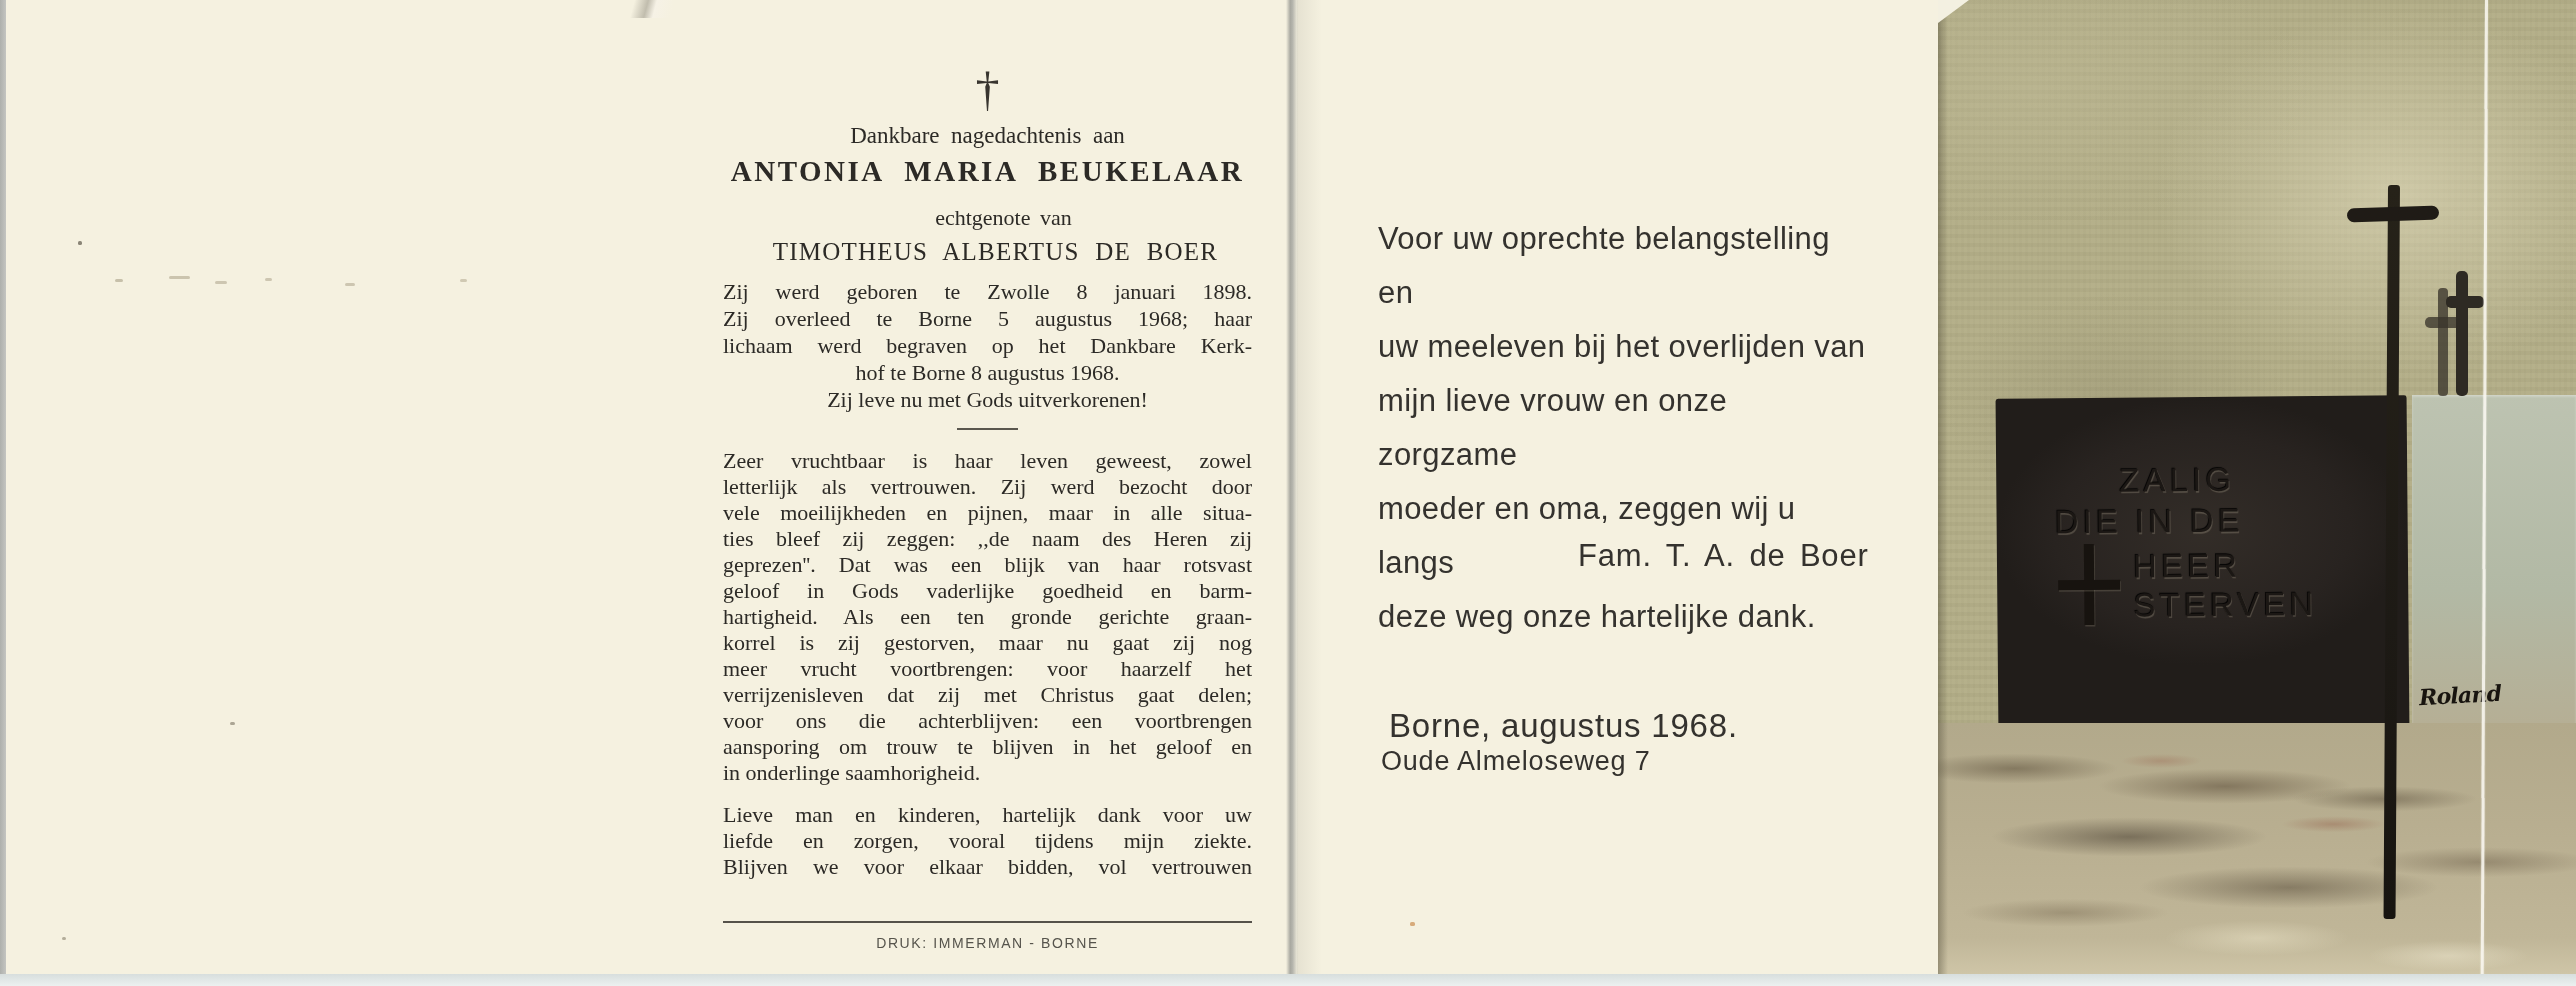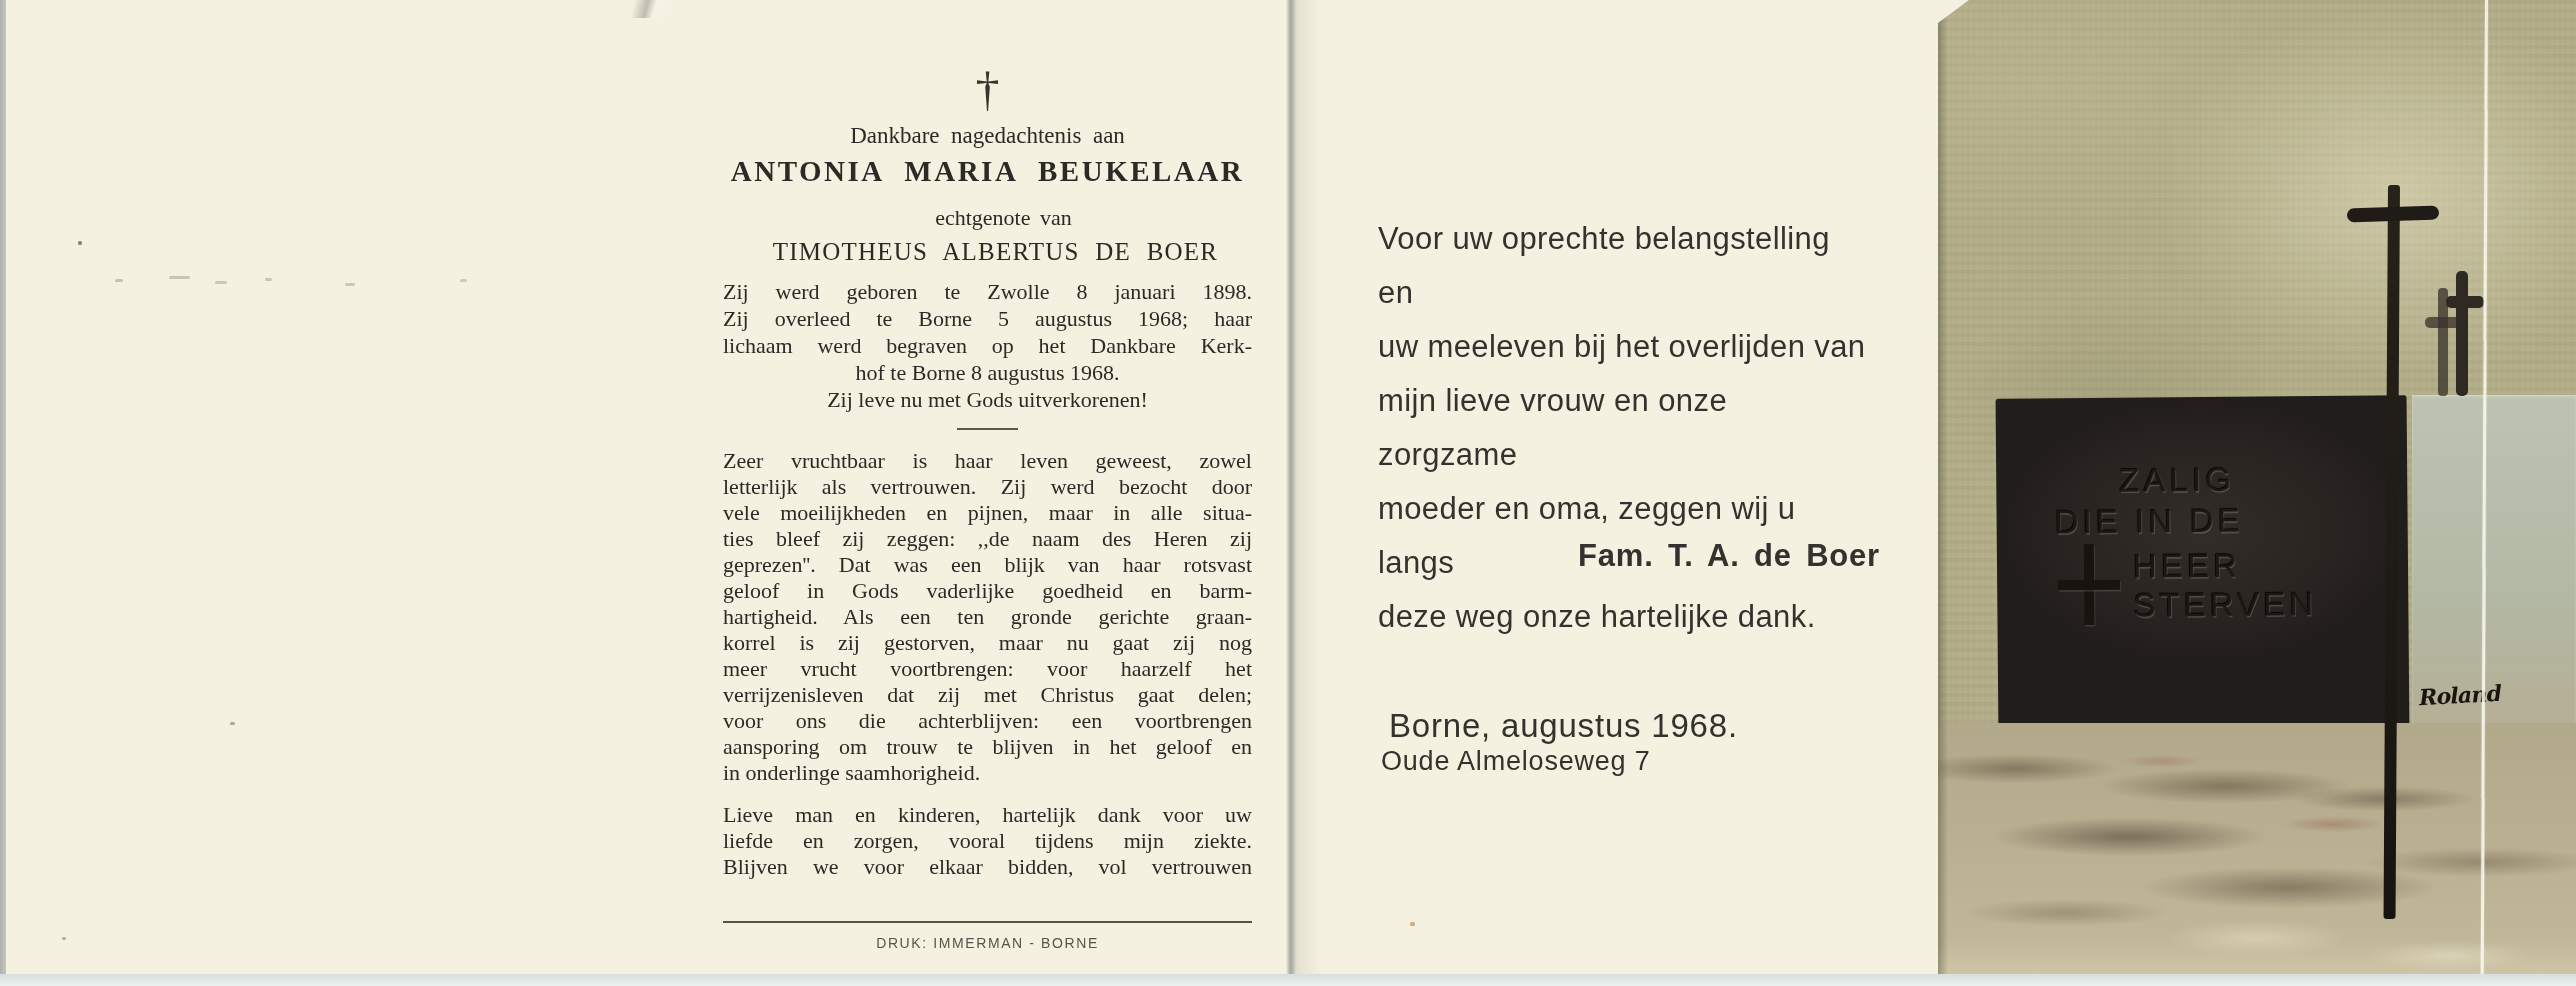--- a/index.html
+++ b/index.html
@@ -36,21 +36,21 @@
   .ll{text-align:left;}
   .rule-short{position:absolute;left:234px;top:428px;width:61px;height:1.6px;background:#5a574e;}
   .rule-long{position:absolute;left:0;top:921px;width:529px;height:1.6px;background:#55524a;}
   .printer-line{position:absolute;left:0;top:935px;width:529px;text-align:center;
       font-family:"Liberation Sans","DejaVu Sans",sans-serif;font-size:14px;letter-spacing:1.6px;color:#56544c;}
 
   
   #thanks-page{left:1297px;top:0;width:621px;height:976px;color:#34322e;
       font-family:"Liberation Sans","DejaVu Sans",sans-serif;}
   #thanks-paragraph{position:absolute;left:81px;top:212px;width:493px;font-size:31px;line-height:54px;letter-spacing:0.4px;}
-  .t-fam{position:absolute;left:281px;top:538px;font-size:31px;letter-spacing:0.8px;word-spacing:5px;font-weight:bold;}
+  .t-fam{position:absolute;left:281px;top:538px;font-size:31px;letter-spacing:0.8px;word-spacing:5px;}
   .t-place{position:absolute;left:84px;top:707px;font-size:33px;letter-spacing:0.8px;margin-left:8px;}
   .t-address{position:absolute;left:84px;top:746px;font-size:27px;letter-spacing:0.8px;}
   .t-code{position:absolute;left:271px;top:927px;font-size:24px;font-weight:bold;letter-spacing:0.8px;word-spacing:15px;color:#000000;margin-top:42px;}
 
   
   #photo{left:1938px;top:0;width:638px;height:976px;overflow:hidden;background:#b3ae88;}
   #photo-sky{left:0;top:0;width:638px;height:740px;background:
       radial-gradient(345px 263px at 72% 26%,rgba(228,222,192,.55),rgba(228,222,192,0) 70%),
       radial-gradient(411px 197px at 15% 12%,rgba(196,191,156,.35),rgba(196,191,156,0) 70%),
       radial-gradient(247px 164px at 28% 55%,rgba(118,113,86,.22),rgba(118,113,86,0) 70%),

